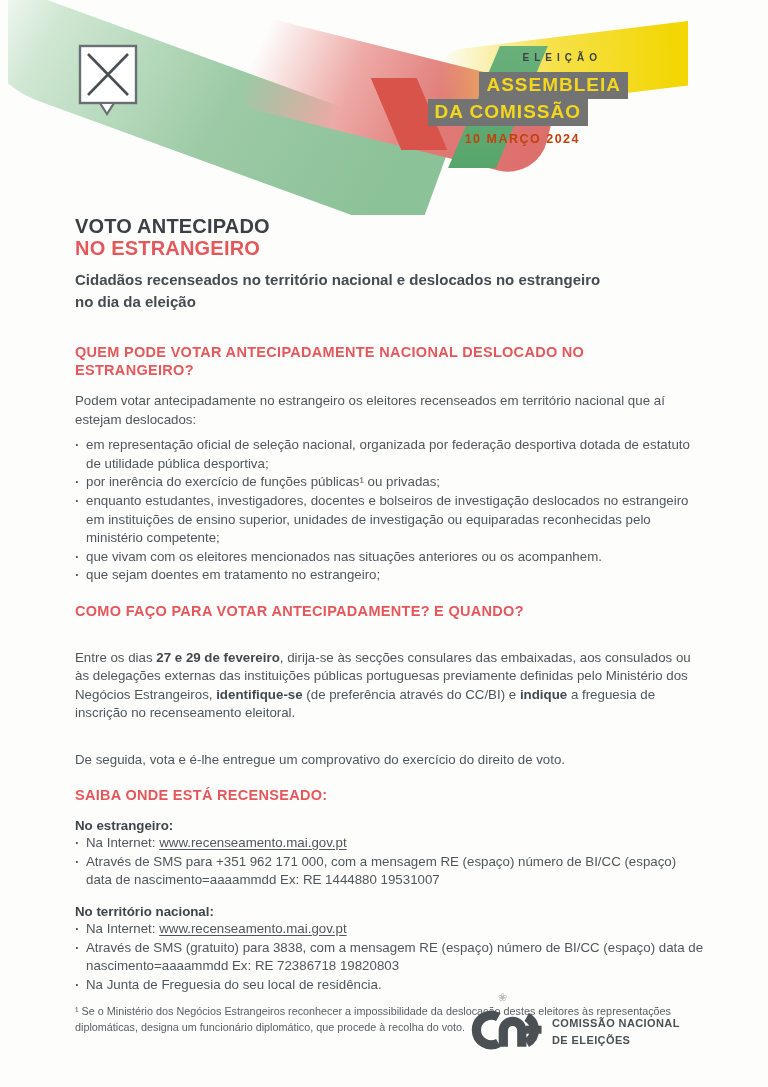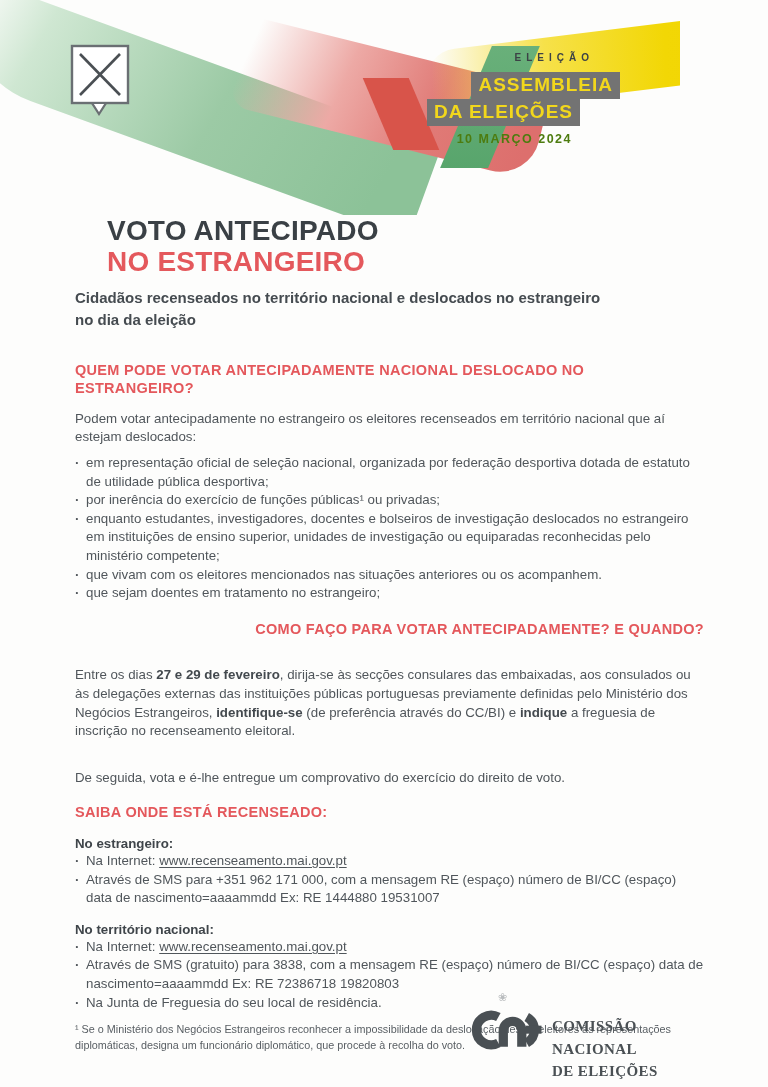--- a/index.html
+++ b/index.html
@@ -4,21 +4,21 @@
 <style>
   * { margin:0; padding:0; box-sizing:border-box; }
   html,body { background:#9a9a9a; }
   body { font-family:"Liberation Sans", sans-serif; }
   .page {
     position:relative; width:768px; height:1087px; margin:0 auto;
     background:#fdfdfc; overflow:hidden;
     color:#4c5257;
   }
   
-  .header-art { position:absolute; top:0; left:0; width:680px; height:215px; overflow:hidden; }
+  .header-art { position:absolute; top:0; left:8px; width:680px; height:215px; overflow:hidden; }
   .ribbon { position:absolute; }
   .ribbon-green {
     left:-60px; top:58px; width:500px; height:98px;
     background:linear-gradient(100deg, rgba(143,196,154,0) 2%, #cfe7d2 18%, #9ccaa5 55%, #8cc298 90%);
     transform:rotate(20deg); border-radius:0 0 30px 120px;
   }
   .ribbon-red {
     left:235px; top:52px; width:310px; height:92px;
     background:linear-gradient(100deg, rgba(255,255,255,0) 4%, #eda9a5 35%, #e07a76 65%, #dd6f6d 95%);
     transform:rotate(14deg); border-radius:0 0 40px 20px;
@@ -45,61 +45,61 @@
   }
   .logo-box {
     position:absolute; background:#737373; color:#f2d71c;
     font-size:19px; font-weight:800; letter-spacing:1px;
     padding:2px 7px 3px; white-space:nowrap;
   }
   .logo-box-1 { top:34px; right:2px; }
   .logo-box-2 { top:61px; right:42px; }
   .logo-date {
     position:absolute; top:94px; right:50px;
-    font-size:12.5px; font-weight:700; letter-spacing:1.5px; color:#4d7c0f; white-space:nowrap;
+    font-size:12.5px; font-weight:700; letter-spacing:1.5px; color:#c2410c; white-space:nowrap;
   }
   
   .content { position:relative; padding:0 64px 0 75px; }
-  .doc-title { margin-top:18px; font-size:28px; font-weight:800; line-height:1.11; letter-spacing:0.2px;margin-left:32px; }
+  .doc-title { margin-top:18px; font-size:20px; font-weight:800; line-height:1.11; letter-spacing:0.2px; }
   .doc-title .t1 { color:#3a4045; display:block; }
   .doc-title .t2 { color:#e4585c; display:block; }
   .subtitle {
     margin-top:10px; font-size:15px; font-weight:700; color:#454b50;
     line-height:1.45; white-space:pre-line;
   }
   .sec-heading {
     color:#e4585c; font-size:14.5px; font-weight:800; letter-spacing:0.3px;
     line-height:1.28; margin-top:0;
   }
   .sec-who .sec-heading { margin-top:30px; }
   p.body, li.body { font-size:13.3px; line-height:1.4; color:#50565b; }
   .intro { margin-top:12px; }
   ul.dots { list-style:none; margin-top:7px; }
   ul.dots li { padding-left:11px; position:relative; }
   ul.dots li::before { content:"·"; position:absolute; left:0; top:0; color:#50565b; font-weight:700; }
-  .sec-how .sec-heading { margin-top:17px;text-align:right; }
+  .sec-how .sec-heading { margin-top:17px; }
   .sec-how p.body { margin-top:28px; }
   .sec-where .sec-heading { margin-top:16px; }
   .sub-title { margin-top:14px; font-size:13.3px; font-weight:800; color:#3f454a; }
   b, strong, .b { font-weight:700; color:#43494e; }
   .link { text-decoration:underline; text-underline-offset:2px; }
   .footnote {
     margin-top:10px; font-size:10.8px; line-height:1.45; color:#585e63; max-width:620px;
   }
   
   .footer {
     position:absolute; right:68px; bottom:18px; width:230px; height:70px;
   }
   .footer-emblem {
     position:absolute; left:28px; top:-8px; font-size:11px; color:#b9bcbe;
   }
   .cne-logo { position:absolute; left:0; top:8px; }
   .footer-org {
-    position:absolute; left:82px; top:16px; font-size:15px; font-weight:700;
-    color:#4a5054; letter-spacing:0.4px; line-height:1.5;font-family:Liberation Serif, serif;
+    position:absolute; left:82px; top:16px; font-size:11px; font-weight:700;
+    color:#4a5054; letter-spacing:0.4px; line-height:1.5;
   }
 </style>
 </head>
 <body>
 
 <div class="page">
 
   <div class="header-art">
     <div class="ribbon ribbon-green"></div>
     <div class="ribbon ribbon-red"></div>
@@ -112,21 +112,21 @@
         <line x1="50" y1="10" x2="10" y2="51" stroke="#4a4f53" stroke-width="2.6"></line>
         <polygon points="22,59 36,59 29,70" fill="#ffffff" stroke="#6a6f73" stroke-width="2.2"></polygon>
       </svg>
     </div>
 
     <div class="logo">
       <div class="logo-green"></div>
       <div class="logo-red"></div>
       <div class="logo-eyebrow">ELEIÇÃO</div>
       <div class="logo-box logo-box-1">ASSEMBLEIA</div>
-      <div class="logo-box logo-box-2">DA ELEIÇÕES</div>
+      <div class="logo-box logo-box-2">DA COMISSÃO</div>
       <div class="logo-date">10 MARÇO 2024</div>
     </div>
   </div>
 
   <div class="content" style="margin-top:215px;">
 
     <h1 class="doc-title">
       <span class="t1">VOTO ANTECIPADO</span>
       <span class="t2">NO ESTRANGEIRO</span>
     </h1>

